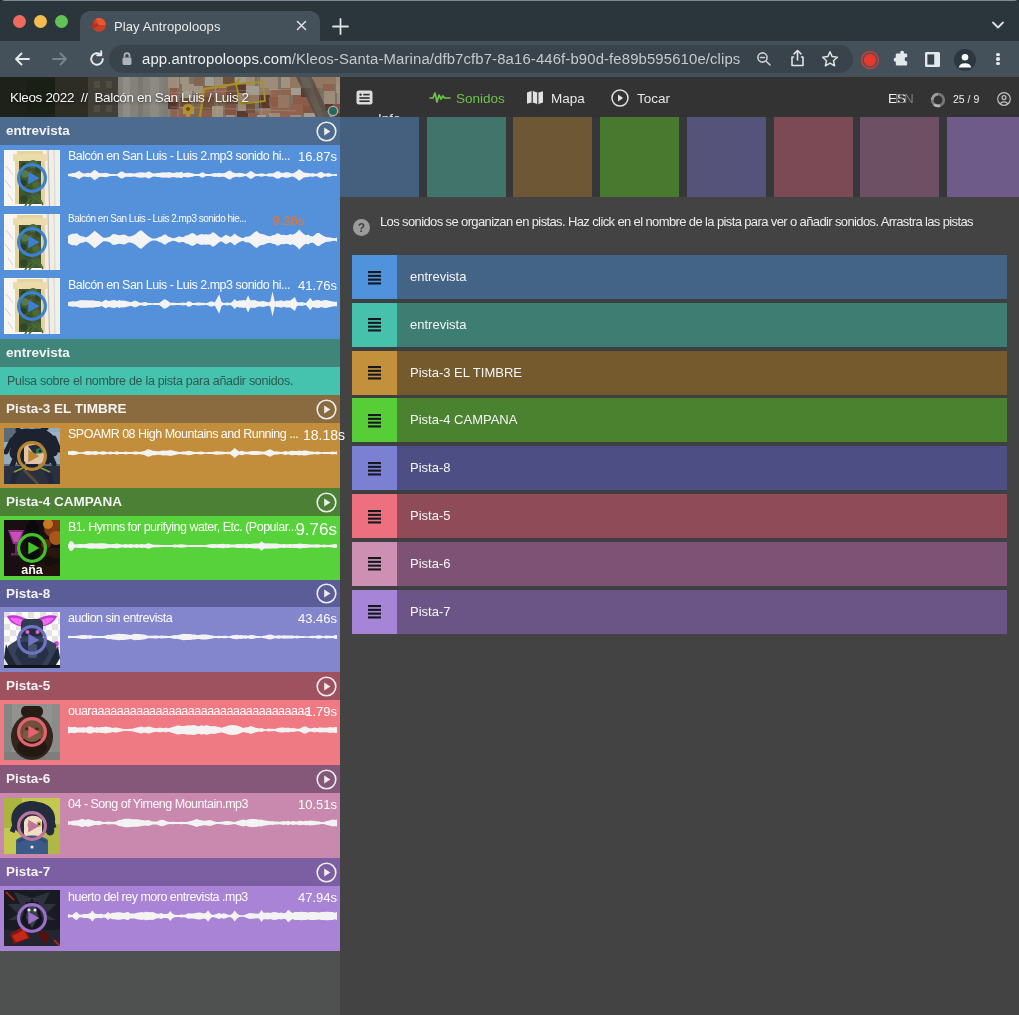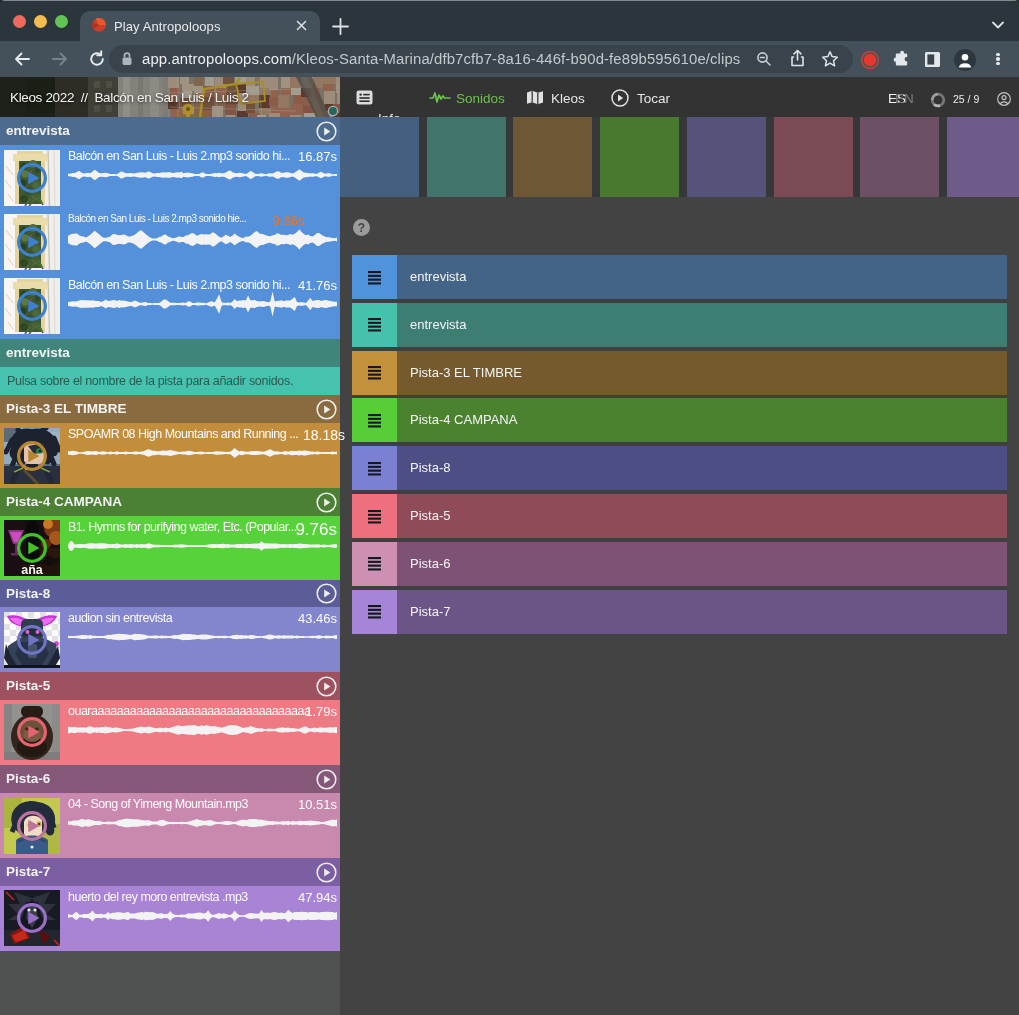--- a/index.html
+++ b/index.html
@@ -204,21 +204,21 @@
     </svg>
 <div class="abs" style="left:378px;top:91px;font-size:13.5px;color:#e6e6e6;margin-top:20px;">Info</div>
 <svg class="abs" style="left:429px;top:90px;" width="22" height="16" viewBox="0 0 22 16">
 <path d="M1 8 h3 l2 -5 2 9 2 -7 2 4 2 -3 1.5 2 H21" fill="none" stroke="#6cc24a" stroke-width="1.7" stroke-linecap="round" stroke-linejoin="round"></path>
     </svg>
 <div class="abs" style="left:456px;top:91px;font-size:13.5px;color:#6cc24a;">Sonidos</div>
 <svg class="abs" style="left:526px;top:90px;" width="18" height="15" viewBox="0 0 18 15">
 <path d="M1 2.5 L6.2 0.8 L11.8 2.8 L17 1.2 V12.5 L11.8 14.2 L6.2 12.2 L1 13.8 Z" fill="#e2e2e2"></path>
 <path d="M6.2 0.8 V12.2 M11.8 2.8 V14.2" stroke="#35393b" stroke-width="1.3"></path>
     </svg>
-<div class="abs" style="left:551px;top:91px;font-size:13.5px;color:#e6e6e6;">Kleos</div>
+<div class="abs" style="left:551px;top:91px;font-size:13.5px;color:#e6e6e6;">Mapa</div>
 <svg class="abs" style="left:611px;top:89px;" width="18" height="18" viewBox="0 0 18 18">
 <circle cx="9" cy="9" r="8" fill="none" stroke="#e2e2e2" stroke-width="1.5"></circle>
 <path d="M7 5.6 L12.2 9 L7 12.4 Z" fill="#e2e2e2"></path>
     </svg>
 <div class="abs" style="left:637px;top:91px;font-size:13.5px;color:#e6e6e6;">Tocar</div>
 <div class="abs" style="left:868px;top:91px;font-size:13.5px;color:#f0f0f0;margin-left:20px;">ES</div>
 <div class="abs" style="left:895px;top:91px;font-size:13.5px;color:#7d7d7d;">EN</div>
 <svg class="abs" style="left:930px;top:91.5px;" width="16" height="16" viewBox="0 0 16 16">
 <circle cx="8" cy="8" r="5.8" fill="none" stroke="#787878" stroke-width="2.7"></circle>
 <path d="M8 2.2 A5.8 5.8 0 0 0 2.2 8" fill="none" stroke="#9e9e9e" stroke-width="2.7"></path>
@@ -560,20 +560,21 @@
 <div class="abs" style="left:513.4px;top:117px;width:79.0px;height:80px;background:#6e5734;"></div>
 <div class="abs" style="left:600.1px;top:117px;width:79.0px;height:80px;background:#49792f;"></div>
 <div class="abs" style="left:686.8px;top:117px;width:79.0px;height:80px;background:#555379;"></div>
 <div class="abs" style="left:773.5px;top:117px;width:79.0px;height:80px;background:#7c4a55;"></div>
 <div class="abs" style="left:860.2px;top:117px;width:79.0px;height:80px;background:#6e5065;"></div>
 <div class="abs" style="left:946.9px;top:117px;width:72.1px;height:80px;background:#6f5b8a;"></div>
 <svg class="abs" style="left:353px;top:219px;" width="17" height="17" viewBox="0 0 17 17">
 <circle cx="8.5" cy="8.5" r="8.5" fill="#9b9b9b"></circle>
 <text x="8.5" y="12.6" font-family="Liberation Sans, sans-serif" font-size="12" font-weight="bold" fill="#434343" text-anchor="middle">?</text>
     </svg>
+<div class="abs" style="left:380px;top:214px;font-size:13px;letter-spacing:-0.62px;color:#ebebeb;white-space:nowrap;">Los sonidos se organizan en pistas. Haz click en el nombre de la pista para ver o añadir sonidos. Arrastra las pistas</div>
 <div class="abs" style="left:380px;top:232.5px;font-size:13px;letter-spacing:-0.62px;color:#ebebeb;white-space:nowrap;margin-top:40px;">para cambiar el orden.</div>
 <div class="abs" style="left:352px;top:255px;width:655px;height:378.6px;background:#3d3f40;"></div>
 <div class="abs" style="left:352px;top:255.0px;width:655px;height:44px;background:#446487;"></div>
 <div class="abs" style="left:352px;top:255.0px;width:45px;height:44px;background:#4f93dd;"></div>
 <svg class="abs" style="left:368.0px;top:270.5px;" width="13" height="14" viewBox="0 0 13 14">
       <rect x="0" y="0.0" width="13" height="2.1" fill="#16181f"></rect>
       <rect x="0" y="3.8" width="13" height="2.1" fill="#16181f"></rect>
       <rect x="0" y="7.6" width="13" height="2.1" fill="#16181f"></rect>
       <rect x="0" y="11.399999999999999" width="13" height="2.1" fill="#16181f"></rect>
     </svg>

